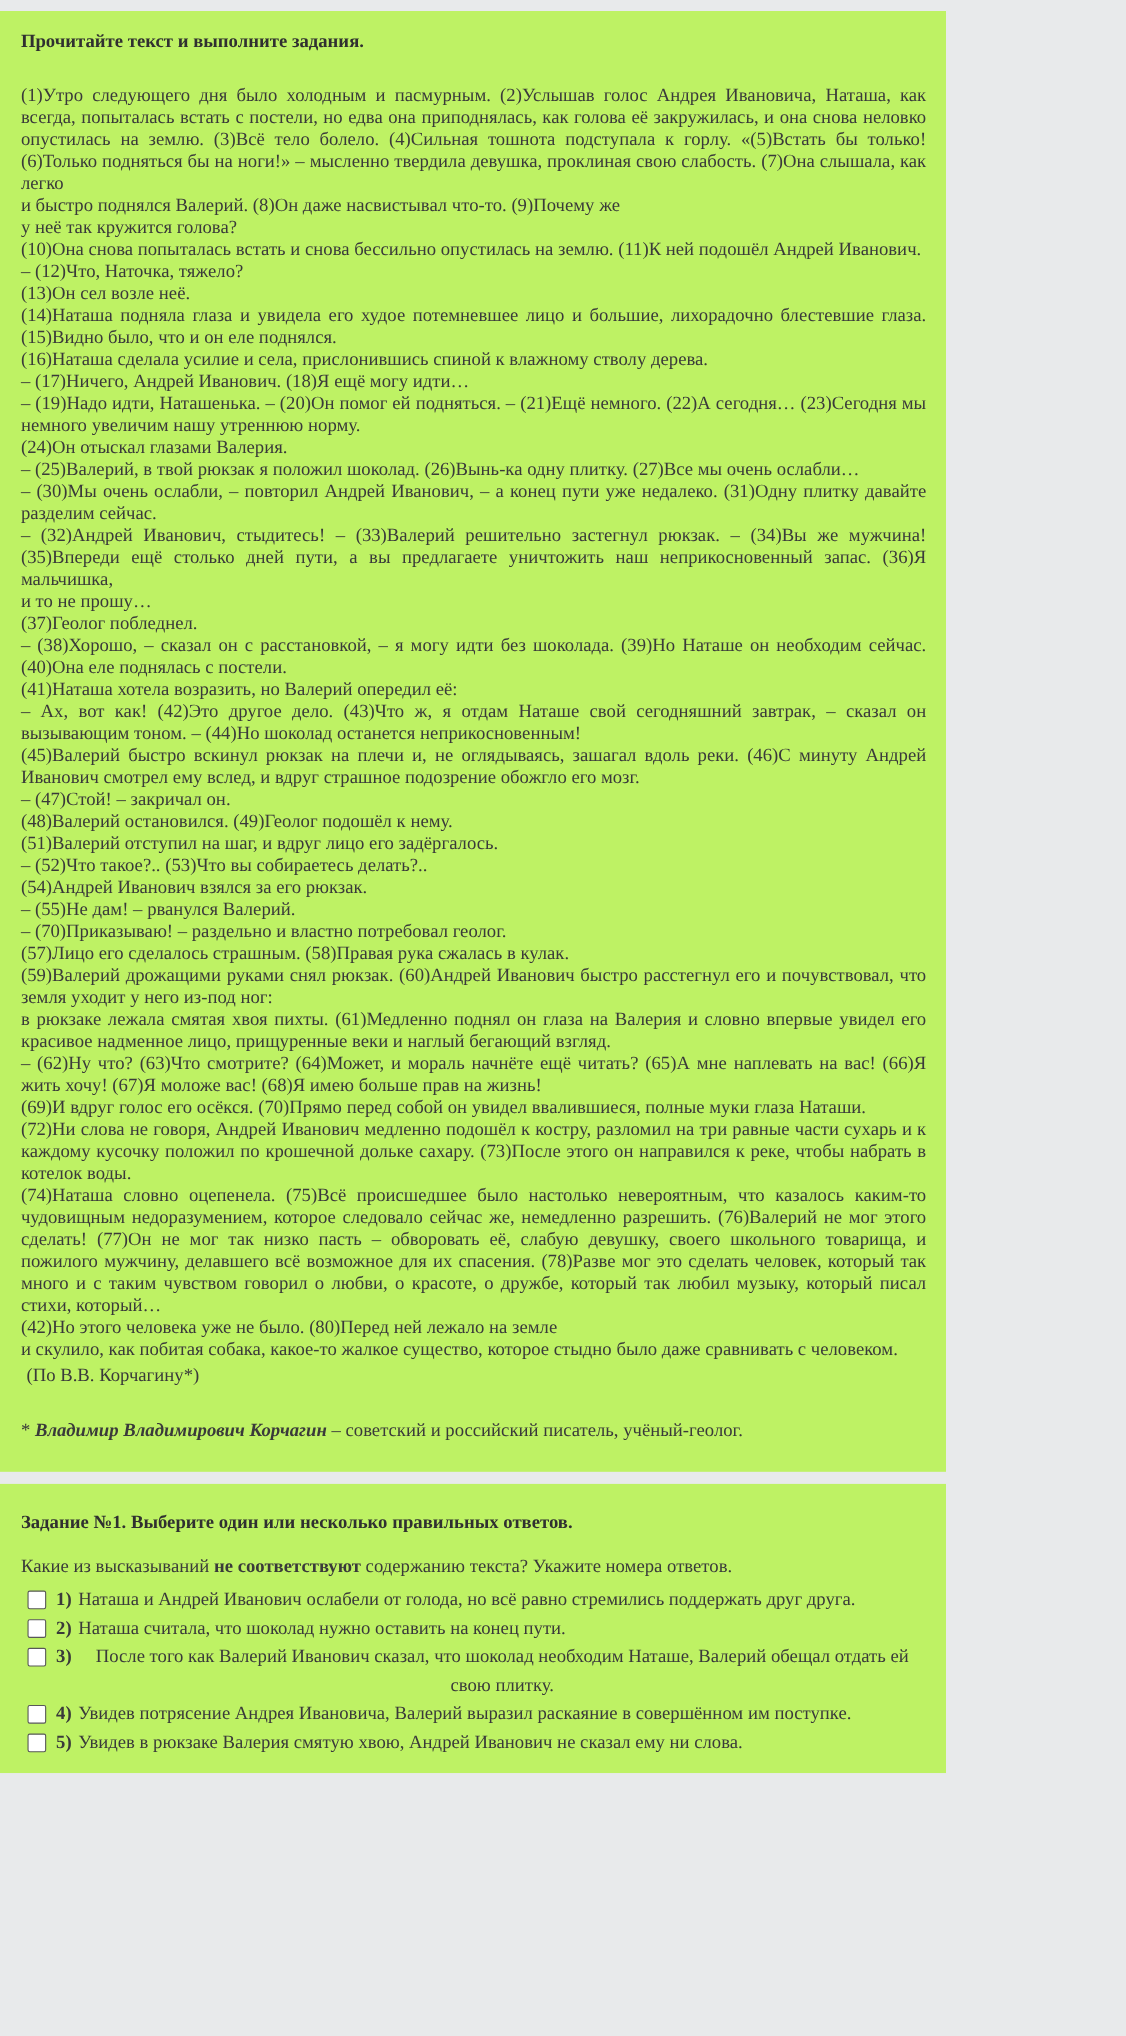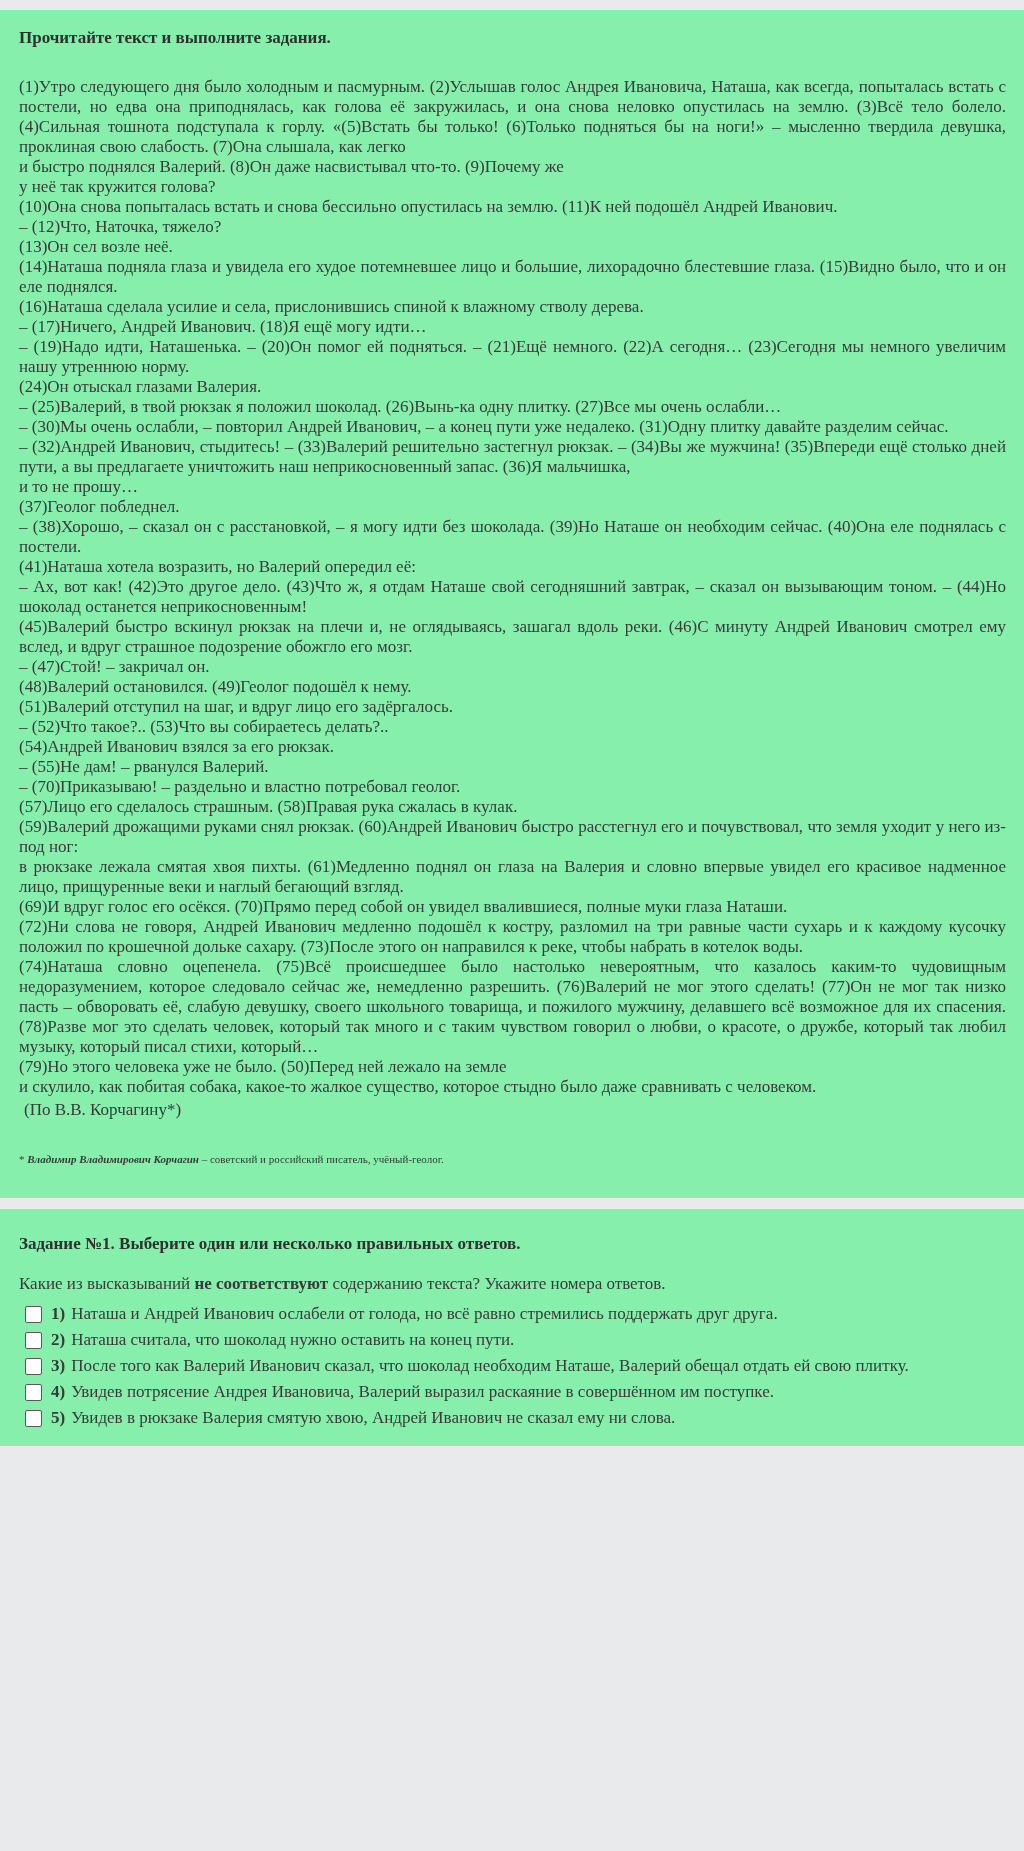--- a/index.html
+++ b/index.html
@@ -7,25 +7,25 @@
     padding: 0;
     background: #e8eaeb;
     font-family: "Liberation Serif", serif;
     color: #3a3a3a;
   }
   .page {
     width: 1024px;
     margin: 0;
   }
   .card {
-    background: #86efac;
+    background: #bef264;
     padding-left: 19px;
     padding-right: 18px;
     box-sizing: border-box;
-    width: 1024px;
+    width: 860px;
   }
   .card-reading {
     margin-top: 10px;
     padding-top: 15px;
     padding-bottom: 26px;
   }
   .instruction {
     font-size: 17px;
     line-height: 26px;
     font-weight: bold;
@@ -41,21 +41,21 @@
   }
   .attribution {
     margin: 0;
     font-size: 17px;
     line-height: 25px;
     text-align: left;
     padding-left: 5px;
   }
   .footnote {
     margin: 25px 0 0 0;
-    font-size: 11px;
+    font-size: 17px;
     line-height: 25px;
   }
   .fn-name {
     font-weight: bold;
     font-style: italic;
   }
   .card-task {
     margin-top: 11px;
     padding-top: 22px;
     padding-bottom: 15px;
@@ -161,29 +161,30 @@
 
         <p class="par">– (55)Не дам! – рванулся Валерий.</p>
 
         <p class="par">– (70)Приказываю! – раздельно и властно потребовал геолог.</p>
 
         <p class="par">(57)Лицо его сделалось страшным. (58)Правая рука сжалась в кулак.</p>
 
         <p class="par">(59)Валерий дрожащими руками снял рюкзак. (60)Андрей Иванович быстро расстегнул его и почувствовал, что земля уходит у него из-под ног:
 в рюкзаке лежала смятая хвоя пихты. (61)Медленно поднял он глаза на Валерия и словно впервые увидел его красивое надменное лицо, прищуренные веки и наглый бегающий взгляд.</p>
 
+        <p class="par">– (62)Ну что? (63)Что смотрите? (64)Может, и мораль начнёте ещё читать? (65)А мне наплевать на вас! (66)Я жить хочу! (67)Я моложе вас! (68)Я имею больше прав на жизнь!</p>
 
         <p class="par">(69)И вдруг голос его осёкся. (70)Прямо перед собой он увидел ввалившиеся, полные муки глаза Наташи.</p>
 
 
         <p class="par">(72)Ни слова не говоря, Андрей Иванович медленно подошёл к костру, разломил на три равные части сухарь и к каждому кусочку положил по крошечной дольке сахару. (73)После этого он направился к реке, чтобы набрать в котелок воды.</p>
 
         <p class="par">(74)Наташа словно оцепенела. (75)Всё происшедшее было настолько невероятным, что казалось каким-то чудовищным недоразумением, которое следовало сейчас же, немедленно разрешить. (76)Валерий не мог этого сделать! (77)Он не мог так низко пасть – обворовать её, слабую девушку, своего школьного товарища, и пожилого мужчину, делавшего всё возможное для их спасения. (78)Разве мог это сделать человек, который так много и с таким чувством говорил о любви, о красоте, о дружбе, который так любил музыку, который писал стихи, который…</p>
 
-        <p class="par">(79)Но этого человека уже не было. (50)Перед ней лежало на земле
+        <p class="par">(42)Но этого человека уже не было. (80)Перед ней лежало на земле
 и скулило, как побитая собака, какое-то жалкое существо, которое стыдно было даже сравнивать с человеком.</p>
       </div>
 
     <p class="attribution">(По В.В. Корчагину*)</p>
 
     <p class="footnote">
       <span>*</span>
       <span class="fn-name">Владимир Владимирович Корчагин</span>
       <span>– советский и российский писатель, учёный-геолог.</span>
     </p>

